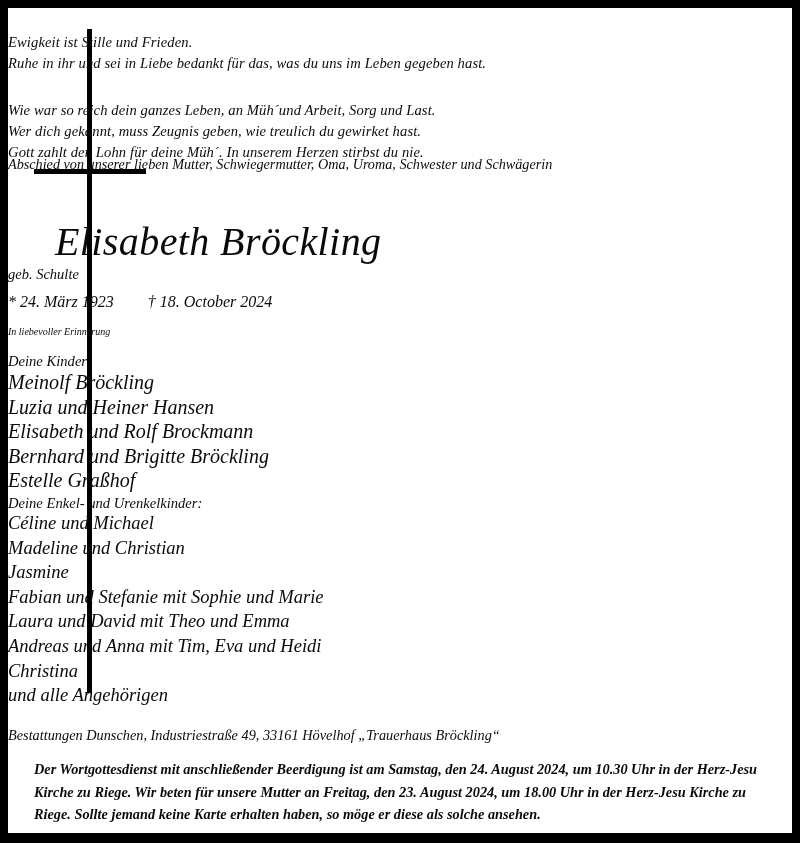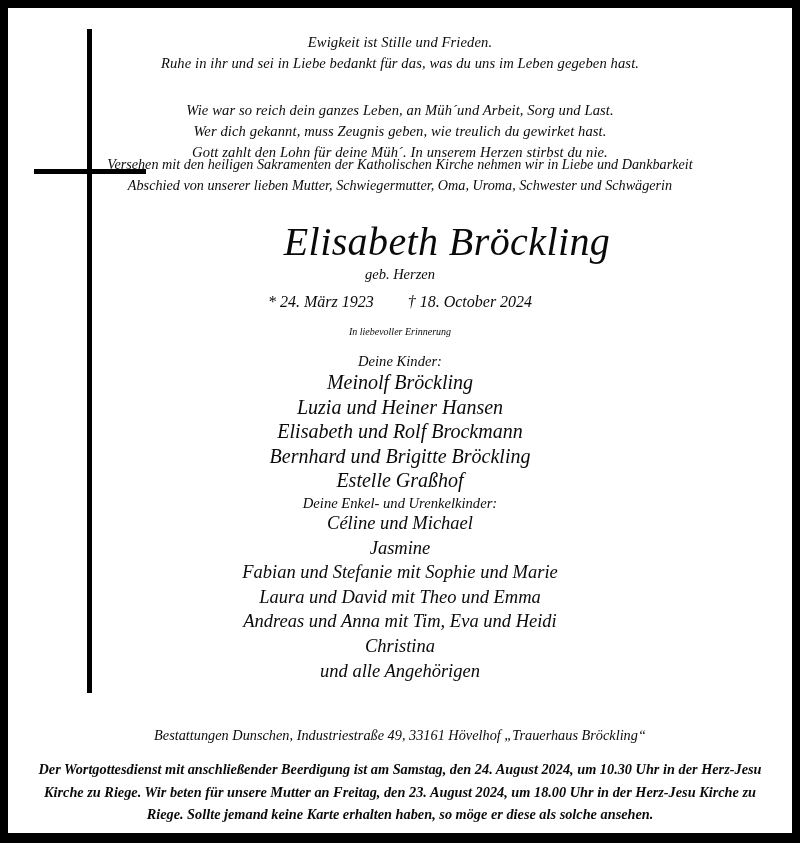--- a/index.html
+++ b/index.html
@@ -49,21 +49,21 @@
     width: 112px;
     height: 5px;
     background: #000000;
   }
 
   
   .col {
     position: absolute;
     left: 0;
     width: 784px;
-    text-align: center;
+    text-align: left;
   }
 
   .verse {
     font-style: italic;
     font-size: 14.6px;
     line-height: 21px;
     letter-spacing: 0.1px;
   }
 
   #verse-1 { top: 24px; }
@@ -164,27 +164,26 @@
     <span class="line">Ruhe in ihr und sei in Liebe bedankt für das, was du uns im Leben gegeben hast.</span>
   </div>
 
   <div class="col verse" id="verse-2">
     <span class="line">Wie war so reich dein ganzes Leben, an Müh´und Arbeit, Sorg und Last.</span>
     <span class="line">Wer dich gekannt, muss Zeugnis geben, wie treulich du gewirket hast.</span>
     <span class="line">Gott zahlt den Lohn für deine Müh´. In unserem Herzen stirbst du nie.</span>
   </div>
 
   <div class="col" id="sacrament">
-    <span class="line">Versehen mit den heiligen Sakramenten der Katholischen Kirche nehmen wir in Liebe und Dankbarkeit</span>
     <span class="line">Abschied von unserer lieben Mutter, Schwiegermutter, Oma, Uroma, Schwester und Schwägerin</span>
   </div>
 
   <div class="col" id="deceased-name">Elisabeth Bröckling</div>
 
-  <div class="col" id="maiden-name">geb. Herzen</div>
+  <div class="col" id="maiden-name">geb. Schulte</div>
 
   <div class="col" id="dates">
     <span class="date-birth"><span>*</span> <span>24. März 1923</span></span><span class="date-death"><span>†</span> <span>18. October 2024</span></span>
   </div>
 
   <div class="col" id="remembrance">In liebevoller Erinnerung</div>
 
   <div class="col" id="children-heading">Deine Kinder:</div>
 
   <div class="col" id="children-list">
@@ -192,20 +191,21 @@
     <span class="line">Luzia und Heiner Hansen</span>
     <span class="line">Elisabeth und Rolf Brockmann</span>
     <span class="line">Bernhard und Brigitte Bröckling</span>
     <span class="line">Estelle Graßhof</span>
   </div>
 
   <div class="col" id="grandchildren-heading">Deine Enkel- und Urenkelkinder:</div>
 
   <div class="col" id="grandchildren-list">
     <span class="line">Céline und Michael</span>
+    <span class="line">Madeline und Christian</span>
     <span class="line">Jasmine</span>
     <span class="line">Fabian und Stefanie mit Sophie und Marie</span>
     <span class="line">Laura und David mit Theo und Emma</span>
     <span class="line">Andreas und Anna mit Tim, Eva und Heidi</span>
     <span class="line">Christina</span>
     <span class="line">und alle Angehörigen</span>
   </div>
 
   <div class="col" id="funeral-home">Bestattungen Dunschen, Industriestraße 49, 33161 Hövelhof „Trauerhaus Bröckling“</div>
 

